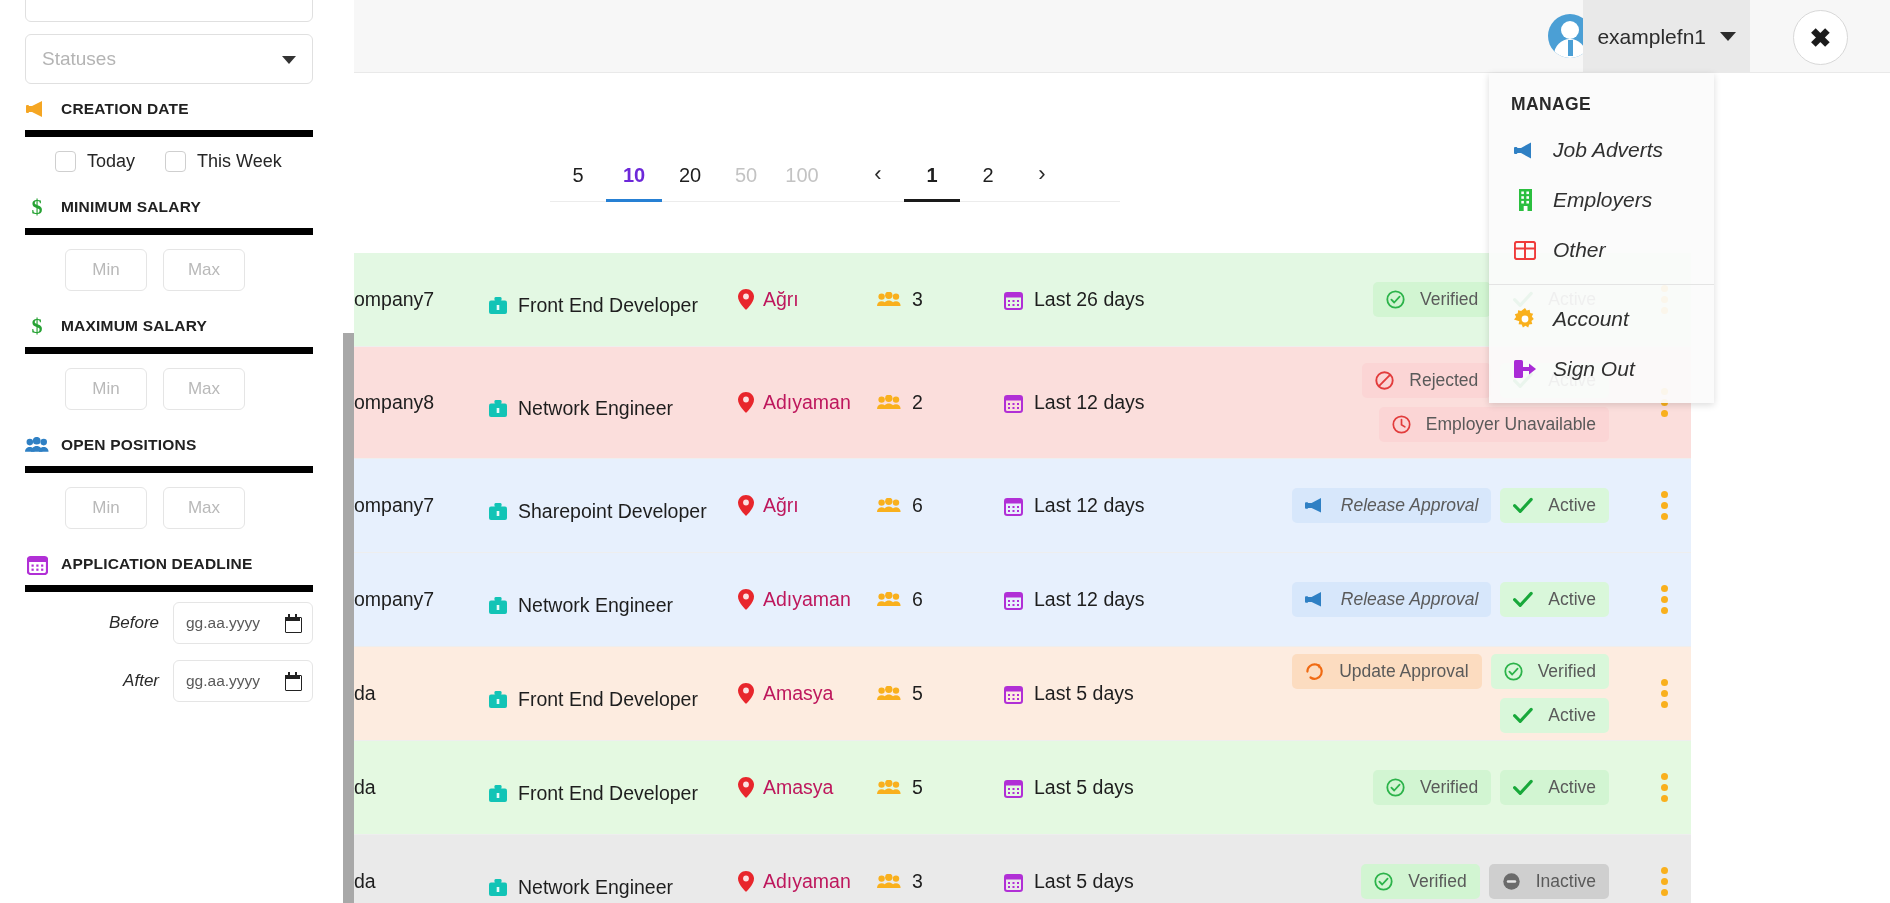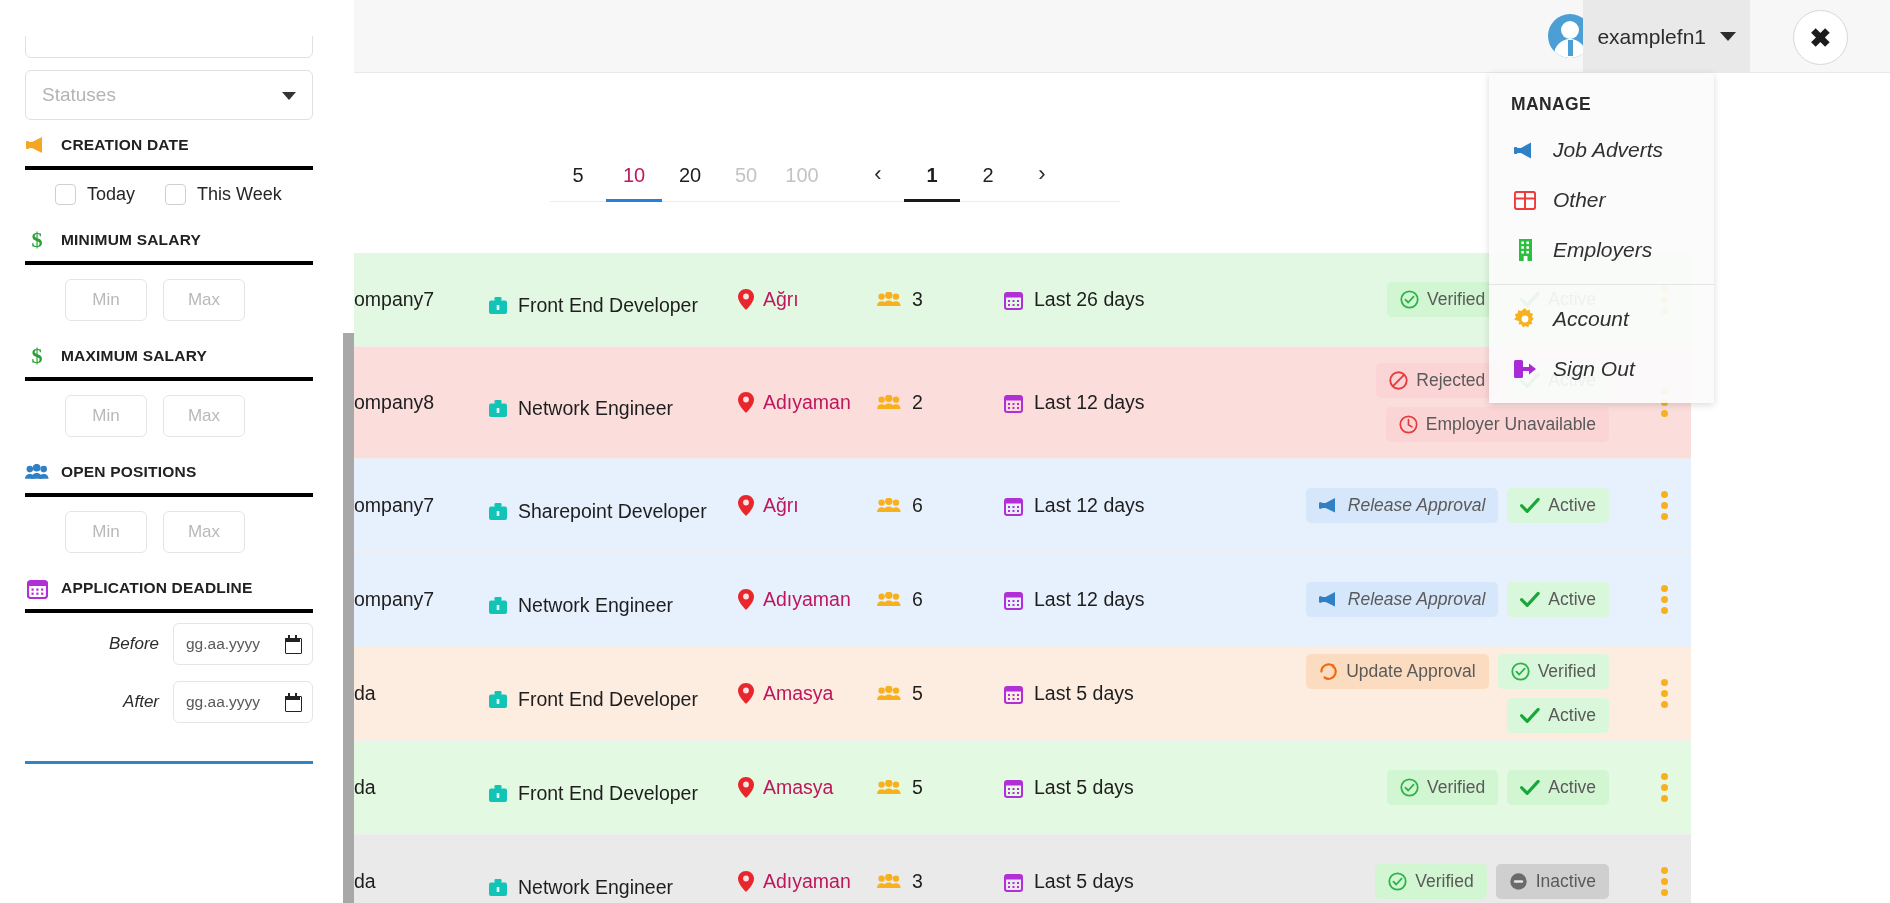--- a/index.html
+++ b/index.html
@@ -9,40 +9,40 @@
     overflow: hidden;
     background: #ffffff;
     font-family: "Liberation Sans", sans-serif;
     -webkit-font-smoothing: antialiased;
   }
   #root { position: relative; width: 1890px; height: 903px; overflow: hidden; background:#fff; }
 
   
   #sidebar {
     position: absolute; left: 0; top: 0; width: 339px; height: 737px;
-    background: #ffffff; overflow: hidden; margin-top: 36px;
+    background: #ffffff; overflow: hidden;
   }
   .side-inner { position:absolute; left:25px; top:-28px; width: 288px; }
 
   .sel-box {
     height: 50px; border: 1px solid #e0e0e0; border-radius: 6px;
     background:#fff; display:flex; align-items:center; padding: 0 16px;
     position: relative;
   }
   .sel-box .ph { color:#b4b4b4; font-size:19px; }
   .sel-caret {
     position:absolute; right:16px; top:50%; margin-top:-3px;
     width:0;height:0;border-left:7px solid transparent;border-right:7px solid transparent;
     border-top:8px solid #333;
   }
   .sel-gap { height: 12px; }
 
   .sec-head {
     display:flex; align-items:center; gap:12px;
-    padding: 14px 0 10px 0; border-bottom: 4px solid #000000;
+    padding: 14px 0 10px 0; border-bottom: 7px solid #000000;
   }
   .sec-head .ic { width:24px; height:22px; display:flex; align-items:center; justify-content:center; flex:0 0 24px;}
   .sec-head .tx { font-size:15.5px; letter-spacing:0.2px; color:#212121; font-weight:600; }
 
   .chk-row { display:flex; align-items:center; gap:0; padding: 14px 0 10px 30px; }
   .chkbox {
     width:21px;height:21px;border:1px solid #cfcfcf;border-radius:4px;background:#fff; flex:0 0 21px;
   }
   .chk-lab { font-size:18px; color:#262626; margin-left:11px; margin-right:30px; }
 
@@ -116,21 +116,21 @@
   
   #pager {
     position:absolute; left:196px; top:140px; width:570px; height:62px;
     border-bottom:1px solid #ececec; display:flex; align-items:flex-end;
   }
   .pg {
     flex: 0 0 auto; width:56px; text-align:center; font-size:20px; color:#1f1f1f;
     padding-bottom:14px; position:relative;
   }
   .pg.dim { color:#c3c3c3; }
-  .pg.active-blue { color:#be185d; font-weight:normal; }
+  .pg.active-blue { color:#6d28d9; font-weight:bold; }
   .pg.active-blue:after { content:""; position:absolute; left:0; right:0; bottom:-1px; height:3px; background:#2680d4; }
   .pg.active-dark { font-weight:bold; }
   .pg.active-dark:after { content:""; position:absolute; left:0; right:0; bottom:-1px; height:3px; background:#1a1a1a; }
   .pg.chev { width:52px; font-size:22px; color:#2b2b2b; }
   .pg.sp { width:22px; }
 
   
   #table { position:absolute; left:0; top:253px; width:1337px; }
   .row {
     display:flex; align-items:center; height:94px; border-bottom:1px solid #eeeeee;
@@ -142,21 +142,21 @@
   .c-loc { width:139px; display:flex; align-items:center; gap:9px; font-size:19.5px; color:#be185d;}
   .c-cnt { width:127px; display:flex; align-items:center; gap:11px; font-size:19.5px; color:#1e1e1e;}
   .c-date { width:207px; display:flex; align-items:center; gap:11px; font-size:19.5px; color:#1e1e1e;}
   .c-badges { flex:1; display:flex; flex-wrap:wrap; justify-content:flex-end; align-items:center; gap:9px; padding-right:28px; }
   .c-kebab { width:54px; display:flex; align-items:center; justify-content:center; }
 
   .kebab { display:flex; flex-direction:column; gap:4px; }
   .kebab span { width:7px;height:7px;border-radius:50%;background:#f9b01d; display:block;}
 
   .badge {
-    display:inline-flex; align-items:center; gap:8px; border-radius:5px;
+    display:inline-flex; align-items:center; gap:15px; border-radius:5px;
     padding: 7px 13px; font-size:17.5px; color:#5a5a5a; white-space:nowrap;
   }
   .b-green { background:#d2f5d2; }
   .b-greenlite { background:#d9f7da; }
   .b-red { background:#fbd5d5; }
   .b-blue { background:#d7e7fb;font-style:italic; }
   .b-orange { background:#fcdcc0; }
   .b-grey { background:#cfcfcf; }
 
   .row-green  { background:#e3f8e3; }
@@ -907,43 +907,43 @@
         <span class="dic">
           <svg width="23" height="19" viewBox="0 0 23 19">
               <path d="M3 7h4l10-5.5v16L7 12H3z" fill="#2f80c4"></path>
               <rect x="0" y="6" width="3.4" height="7" rx="1" fill="#2f80c4"></rect>
             </svg>
         </span>
         <span>Job Adverts</span>
       </div>
       <div class="dd-item">
         <span class="dic">
-          <svg width="22" height="19" viewBox="0 0 22 19">
-            <rect x="0.9" y="0.9" width="20.2" height="17.2" rx="2" fill="none" stroke="#ef3b3b" stroke-width="2"></rect>
-            <rect x="0.9" y="6.5" width="20.2" height="2" fill="#ef3b3b"></rect>
-            <rect x="10" y="0.9" width="2" height="17.2" fill="#ef3b3b"></rect>
-          </svg>
-        </span>
-        <span>Other</span>
-      </div>
-      <div class="dd-item">
-        <span class="dic">
           <svg width="17" height="22" viewBox="0 0 17 22">
               <rect x="2" y="0" width="13" height="22" fill="#2bbf3f"></rect>
           <rect x="4.3" y="2.5" width="2.6" height="2.6" fill="#fff"></rect>
               <rect x="9.4" y="2.5" width="2.6" height="2.6" fill="#fff"></rect>
           <rect x="4.3" y="7.2" width="2.6" height="2.6" fill="#fff"></rect>
               <rect x="9.4" y="7.2" width="2.6" height="2.6" fill="#fff"></rect>
           <rect x="4.3" y="11.9" width="2.6" height="2.6" fill="#fff"></rect>
               <rect x="9.4" y="11.9" width="2.6" height="2.6" fill="#fff"></rect>
           <rect x="6.7" y="17" width="3.8" height="5" fill="#fff"></rect>
             </svg>
         </span>
         <span>Employers</span>
       </div>
+      <div class="dd-item">
+        <span class="dic">
+          <svg width="22" height="19" viewBox="0 0 22 19">
+            <rect x="0.9" y="0.9" width="20.2" height="17.2" rx="2" fill="none" stroke="#ef3b3b" stroke-width="2"></rect>
+            <rect x="0.9" y="6.5" width="20.2" height="2" fill="#ef3b3b"></rect>
+            <rect x="10" y="0.9" width="2" height="17.2" fill="#ef3b3b"></rect>
+          </svg>
+        </span>
+        <span>Other</span>
+      </div>
       <div class="dd-sep"></div>
       <div class="dd-pad"></div>
       <div class="dd-item">
         <span class="dic">
           <svg width="22" height="22" viewBox="0 0 22 22">
             <path fill="#f9b01d" d="M11 0l1.7 2.6 3-.8.5 3.1 3 .9-1.4 2.8 2 2.4-2.4 2 .9 3-3.1.4-1 3-2.7-1.6-2.6 1.7-1.2-2.9-3.1-.3.7-3L0 11.4l2.1-2.3-1.3-2.8 3-1 .3-3.1 3 .7z"></path>
             <circle cx="11" cy="11" r="3.4" fill="#fff"></circle>
           </svg>
         </span>
         <span>Account</span>

